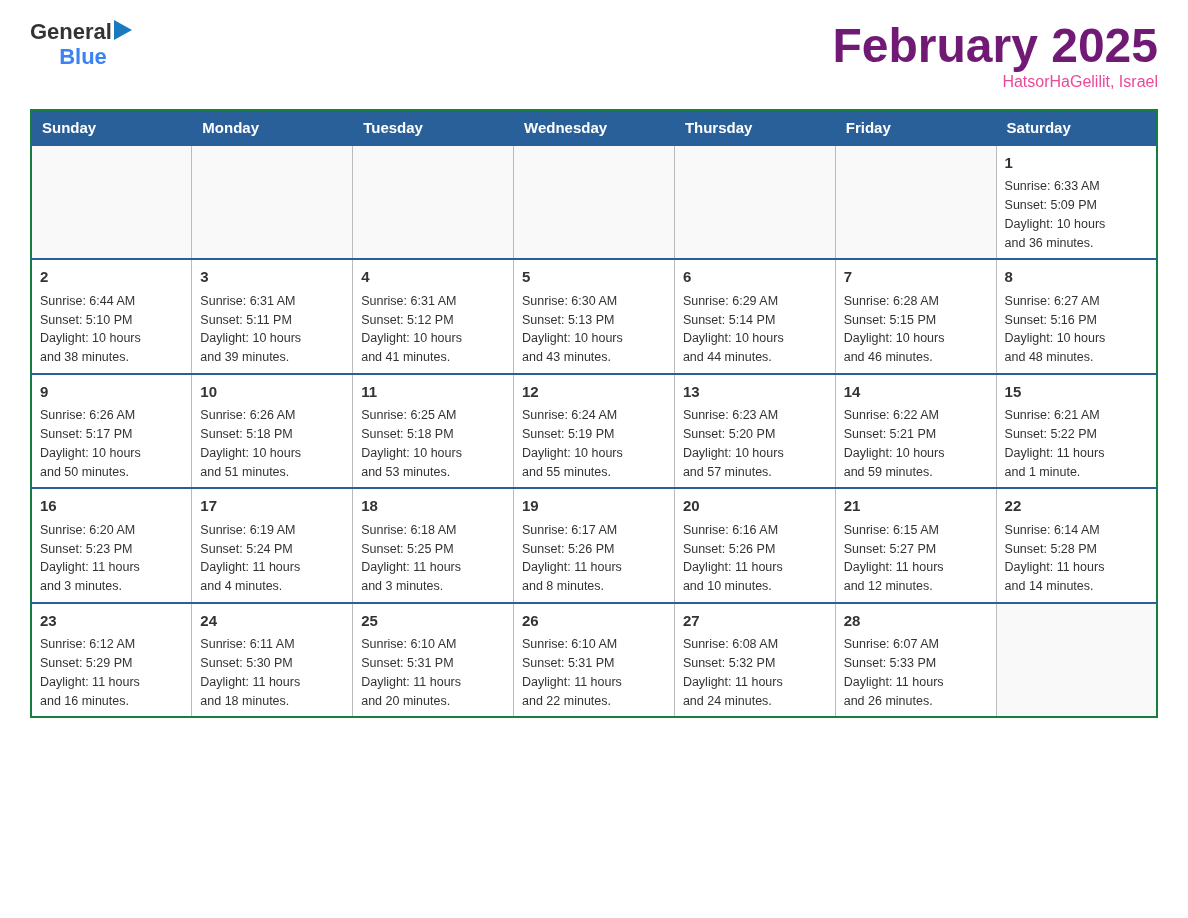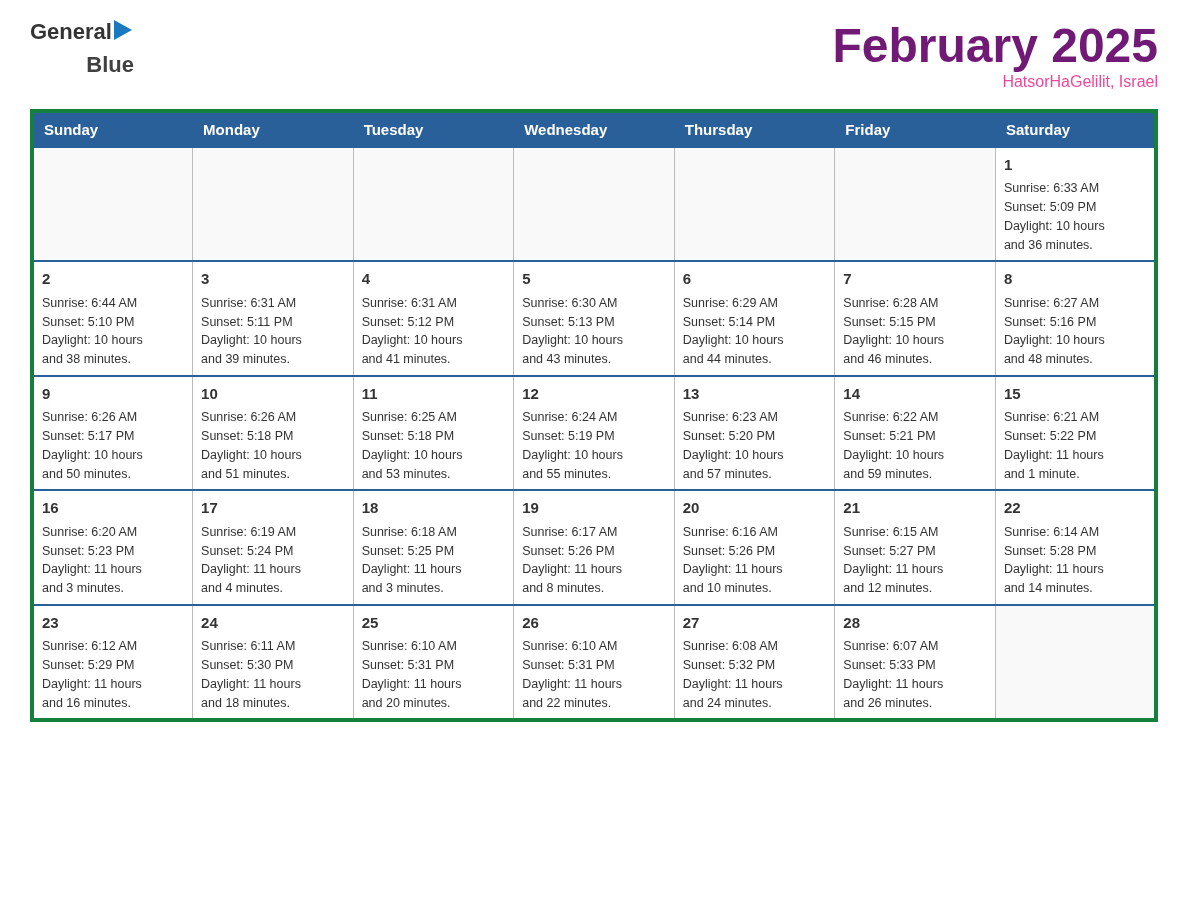--- a/index.html
+++ b/index.html
@@ -12,47 +12,46 @@
     }
     .header {
       display: flex;
       justify-content: space-between;
       align-items: flex-start;
       margin-bottom: 18px;
     }
     .logo {
       display: flex;
       flex-direction: column;
-      align-items: flex-end;
-      gap: 8px;
+      align-items: center;
     }
     .logo-text {
       font-size: 22px;
       font-weight: bold;
       color: #333;
       line-height: 1.1;
     }
     .logo-line1 { display: flex; align-items: center; }
-    .logo-line2 { color: #404040; font-size: 22px; font-weight: bold; margin-left: 2px; }
+    .logo-line2 { color: #3b82f6; font-size: 22px; font-weight: bold; margin-left: 2px; }
     .title-block { text-align: right; }
     .title-block h1 {
       font-size: 48px;
       font-weight: bold;
       color: #701a75;
       line-height: 1.1;
     }
     .title-block h2 {
       font-size: 16px;
       font-weight: normal;
       color: #ec4899;
     }
     .calendar {
       width: 100%;
       border-collapse: collapse;
-      border: 4px solid #15803d;
+      border: 2px solid #15803d;
       padding-left: 20px;
     }
     .calendar th {
       background-color: #2a6099;
       color: #fff;
       font-size: 15px;
       font-weight: bold;
       padding: 8px 10px;
       text-align: left;
       border: 1px solid #2a6099;

